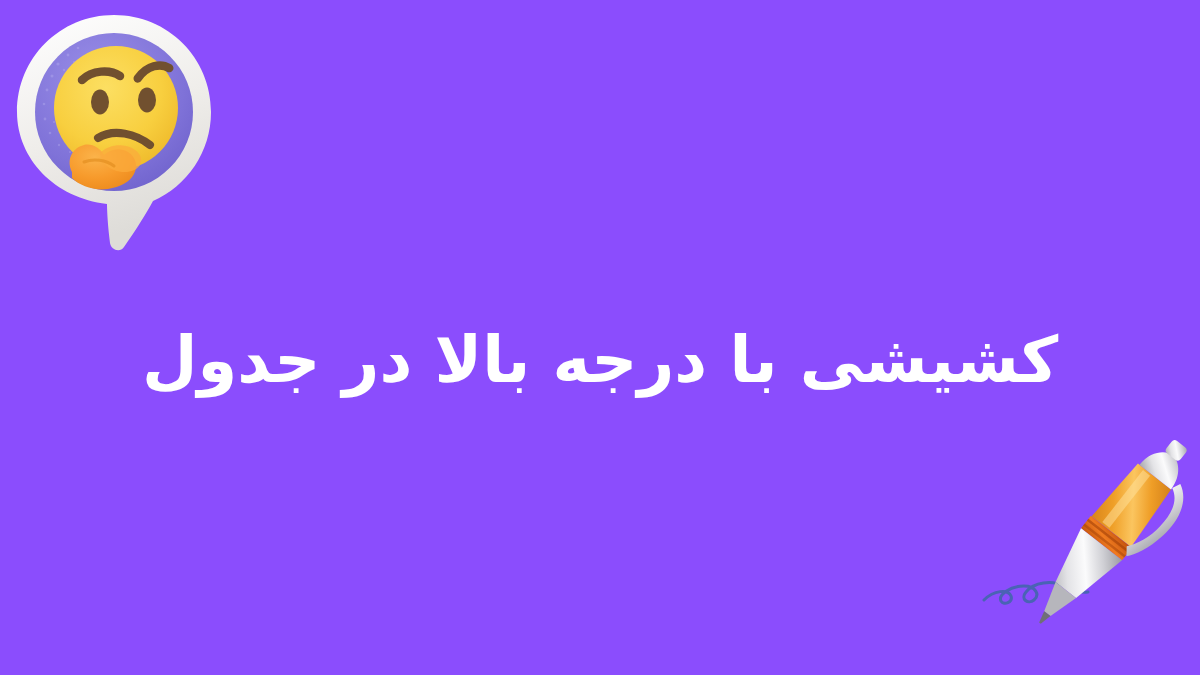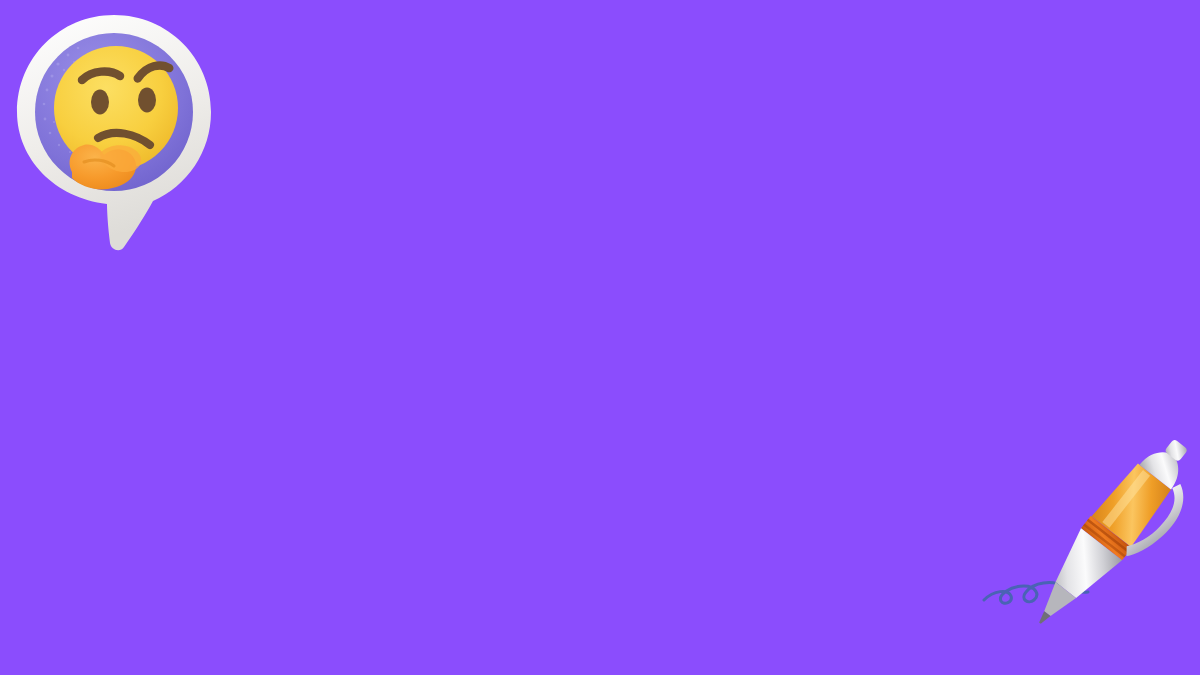--- a/index.html
+++ b/index.html
@@ -171,20 +171,23 @@
                    C 94 133 108 131 118 136
                    C 126 140 129 147 126 153
                    C 122 160 110 162 100 158
                    C 92 155 86 148 86 141 Z" fill="#fbab3c" opacity="0.75"></path>
           <path d="M70 150 C 80 146 92 148 100 154" stroke="#e08b1c" stroke-width="3" stroke-linecap="round" fill="none" opacity="0.6"></path>
         </g>
       </g>
     </svg>
   </div>
 
+  <div id="headline">
+    <div class="headline-text" style="color: rgb(255, 255, 255);">کشیشی با درجه بالا در جدول</div>
+  </div>
 
   <div id="pen-emoji">
     <svg viewBox="0 0 212 180" xmlns="http://www.w3.org/2000/svg" aria-hidden="true">
       <defs>
         <linearGradient id="penBody" x1="0" y1="1" x2="1" y2="0">
           <stop offset="0%" stop-color="#d9851a"></stop>
           <stop offset="26%" stop-color="#ef9f27"></stop>
           <stop offset="50%" stop-color="#fbc55f"></stop>
           <stop offset="72%" stop-color="#ef9e27"></stop>
           <stop offset="100%" stop-color="#cf7c17"></stop>

